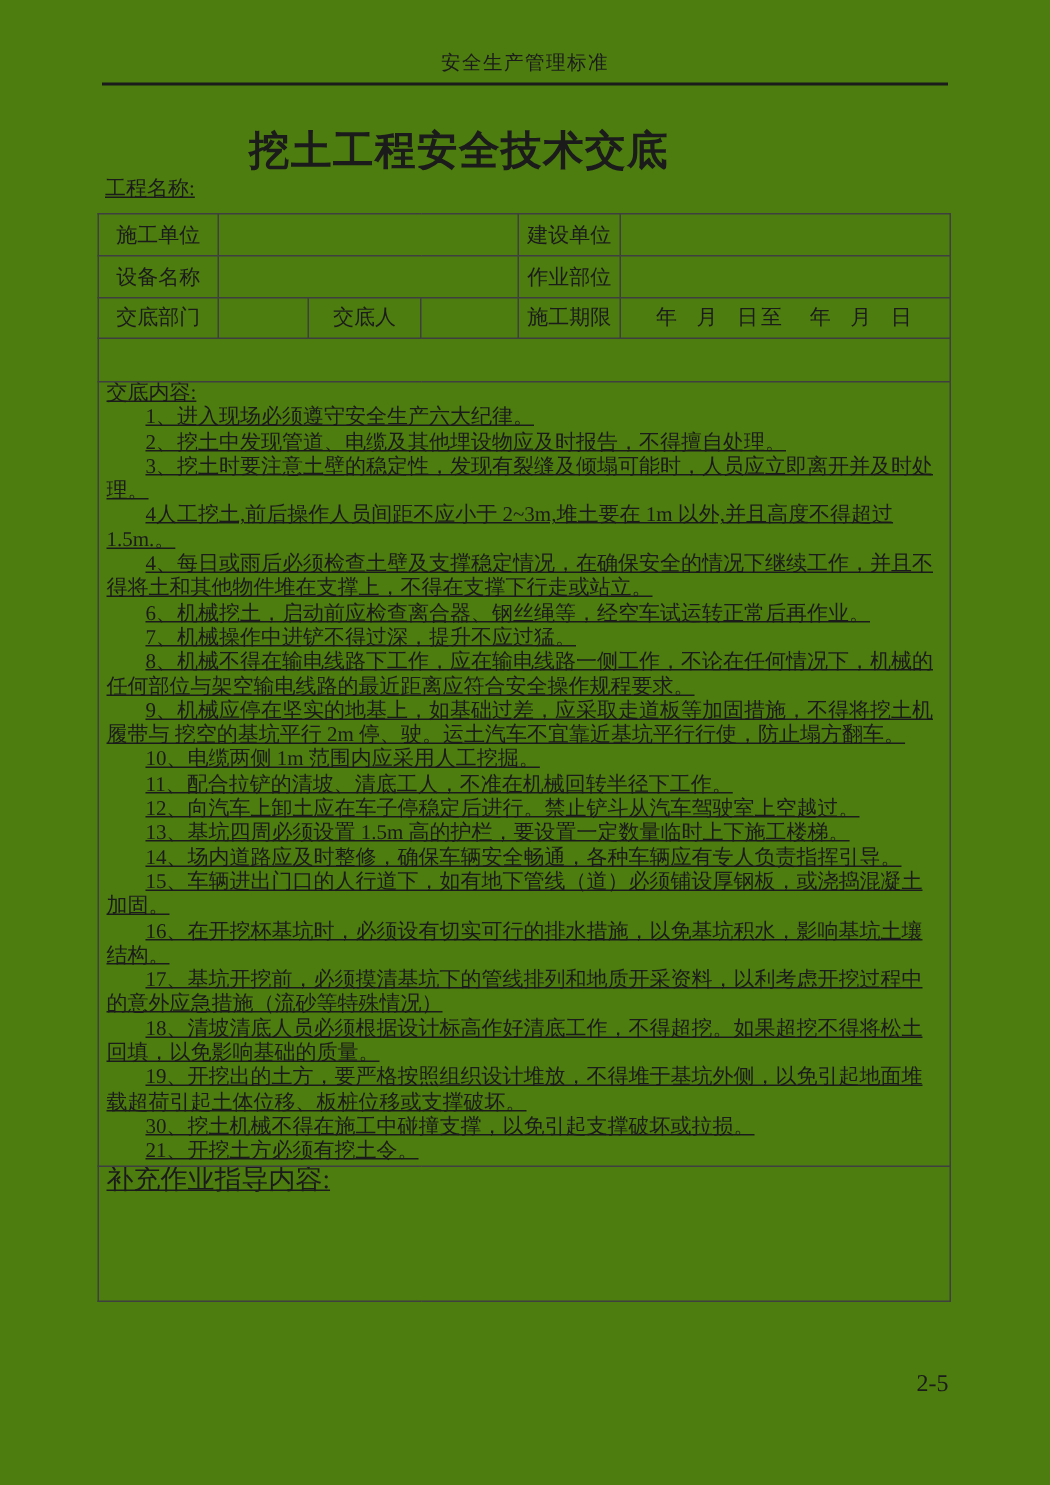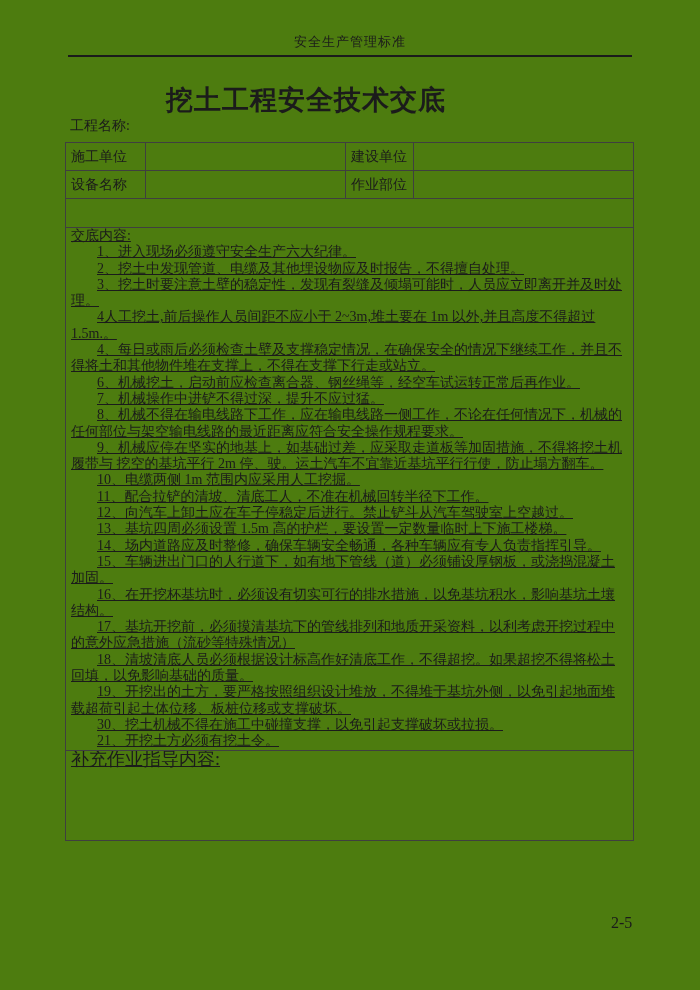--- a/index.html
+++ b/index.html
@@ -26,33 +26,34 @@
   }
   .doc-title {
     position: absolute; top: 82px; left: 0; width: 612px;
     text-align: center;
     font-family: Liberation Sans, sans-serif;
     font-weight: bold; font-size: 27px; letter-spacing: 1px;
   }
   .project-label {
     position: absolute; top: 117px; left: 70px;
     font-size: 14px;
+    text-decoration: underline;
   }
   table.info-table {
     position: absolute; top: 142px; left: 65px;
     width: 568px;
     border-collapse: collapse; table-layout: fixed;
   }
   table.info-table td {
     border: 1px solid #3f3f3f;
     font-size: 14px;
     padding: 0 5px;
     overflow: hidden;
   }
-  td.label-cell { padding: 0 2px; }
+  td.label-cell { text-align: center; padding: 0 2px; }
   td.value-cell { }
   td.date-cell { text-align: center; letter-spacing: 2px; white-space: pre; }
   td.span-cell { text-align: left; }
   td.content-cell {
     vertical-align: top;
     padding: 2px 6px 4px 6px;
     font-size: 13px;
     line-height: 16.3px;
   }
   .content-cell p { margin: 0; text-indent: 26px; text-decoration: underline; }
@@ -89,20 +90,28 @@
       <td class="value-cell" colspan="3"></td>
       <td class="label-cell">建设单位</td>
       <td class="value-cell"></td>
     </tr>
     <tr style="height:28px">
       <td class="label-cell">设备名称</td>
       <td class="value-cell" colspan="3"></td>
       <td class="label-cell">作业部位</td>
       <td class="value-cell"></td>
     </tr>
+    <tr style="height:27px">
+      <td class="label-cell">交底部门</td>
+      <td class="value-cell"></td>
+      <td class="label-cell">交底人</td>
+      <td class="value-cell"></td>
+      <td class="label-cell">施工期限</td>
+      <td class="date-cell">年  月  日至   年  月  日</td>
+    </tr>
     <tr style="height:29px">
       <td class="span-cell" colspan="6"></td>
     </tr>
     <tr style="height:492px">
       <td class="content-cell" colspan="6">
         <p class="no-indent">交底内容:</p>
         <p>1、进入现场必须遵守安全生产六大纪律。</p>
         <p>2、挖土中发现管道、电缆及其他埋设物应及时报告，不得擅自处理。</p>
         <p>3、挖土时要注意土壁的稳定性，发现有裂缝及倾塌可能时，人员应立即离开并及时处理。</p>
         <p>4人工挖土,前后操作人员间距不应小于 2~3m,堆土要在 1m 以外,并且高度不得超过 1.5m.。</p>

